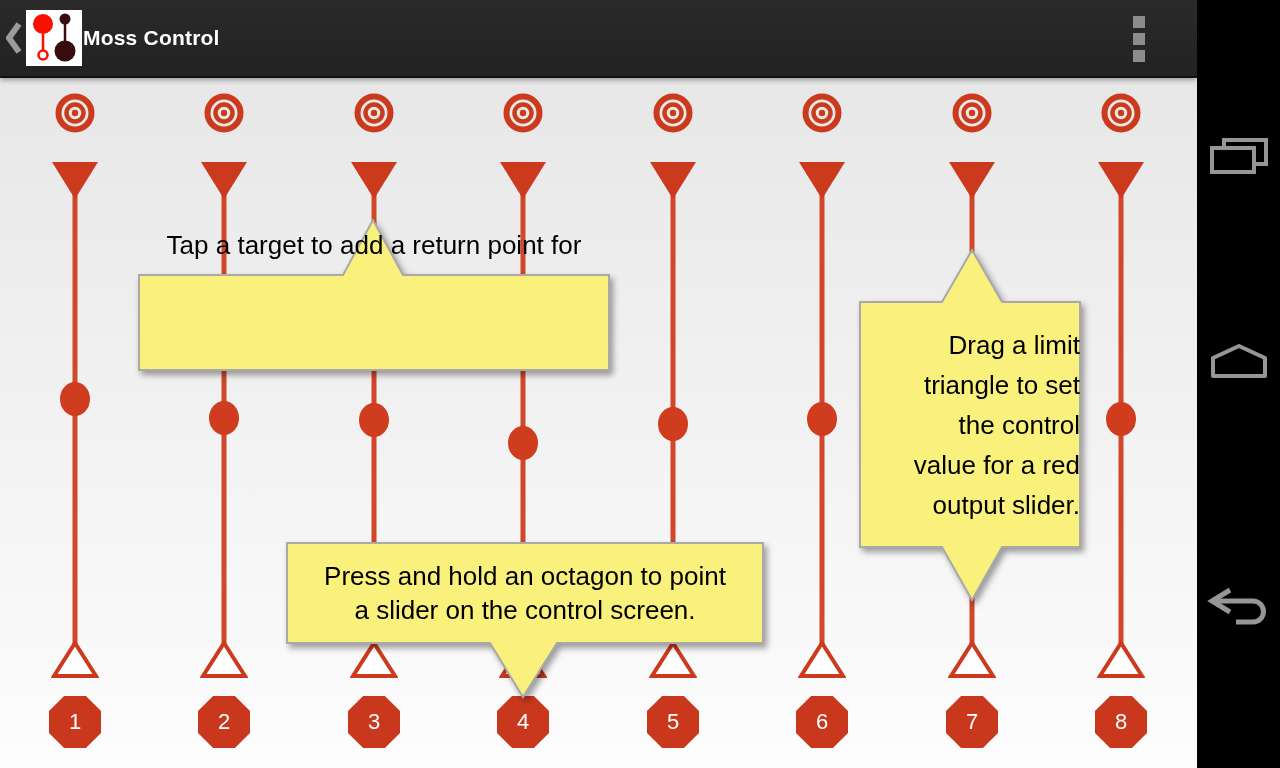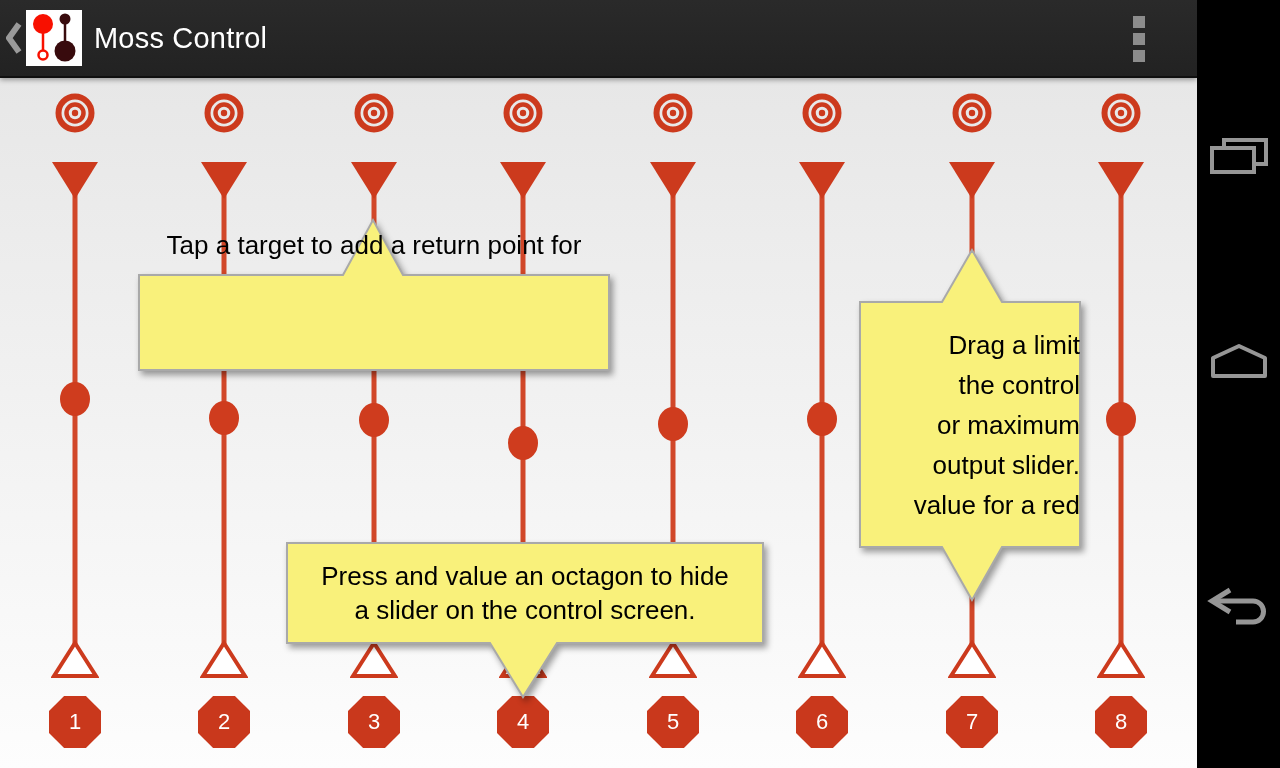--- a/index.html
+++ b/index.html
@@ -11,21 +11,21 @@
   
   #header{
     position:absolute;left:0;top:0;width:1197px;height:78px;
     background:linear-gradient(#2a2a2a,#222);
     border-bottom:2px solid #101010;
     box-shadow:0 2px 5px rgba(0,0,0,.35);
     display:flex;align-items:center;z-index:30;box-sizing:border-box;
   }
   #back-chevron{margin-left:3px;width:22px;height:44px;display:flex;align-items:center;justify-content:center;cursor:pointer;}
   #app-icon{width:56px;height:56px;background:#fff;margin-left:1px;flex:0 0 auto;}
-  #app-title{color:#fff;font-size:29px;margin-left:12px;letter-spacing:.2px;}
+  #app-title{color:#fff;font-size:21px;margin-left:1px;letter-spacing:.2px;font-weight:bold;}
   #overflow-btn{position:absolute;right:44px;top:11px;width:28px;height:56px;display:flex;flex-direction:column;align-items:center;justify-content:center;gap:5px;cursor:pointer;}
   .ov-dot{width:12px;height:12px;background:#8c8c8c;}
   
   #navbar{position:absolute;right:0;top:0;width:83px;height:768px;background:#000;z-index:40;}
   .nav-btn{position:absolute;left:0;width:83px;height:72px;display:flex;align-items:center;justify-content:center;cursor:pointer;}
   #nav-recents{top:120px;}
   #nav-home{top:325px;}
   #nav-back{top:571px;}
   
   #content{
@@ -199,33 +199,33 @@
     <path class="tip-shape" d="M9 275 H213 L243 220 L273 275 H479 V370 H9 Z"></path>
   </svg>
   <div class="tip-text" id="tip1-text" style="top:119px">
       <div>Tap a target to add a return point for</div>
     </div>
 
   <svg class="tip-svg" style="left:283px;top:461px;" width="492" height="180">
     <path class="tip-shape" d="M4 4 H480 V104 H274 L240 158 L207 104 H4 Z"></path>
   </svg>
   <div class="tip-text" id="tip2-text" style="top:465px">
-      <div>Press and value an octagon to hide</div>
+      <div>Press and hold an octagon to point</div>
       <div>a slider on the control screen.</div>
     </div>
 
   <svg class="tip-svg" style="left:856px;top:168px;" width="232" height="370">
     <path class="tip-shape" d="M4 56 H86 L116 4 L146 56 H224 V301 H146 L116 354 L86 301 H4 Z"></path>
   </svg>
   <div class="tip-text" id="tip3-text" style="top:224px">
       <div>Drag a limit</div>
+      <div>triangle to set</div>
       <div>the control</div>
-      <div>or maximum</div>
+      <div>value for a red</div>
       <div>output slider.</div>
-      <div>value for a red</div>
     </div>
 </div>
 
 <div id="navbar">
   <div class="nav-btn" id="nav-recents">
     <svg width="60" height="38" viewBox="0 0 60 38">
       <rect x="15" y="3" width="42" height="24" fill="none" stroke="#969696" stroke-width="4"></rect>
       <rect x="3" y="11" width="42" height="24" fill="#000" stroke="#969696" stroke-width="4"></rect>
     </svg>
   </div>

